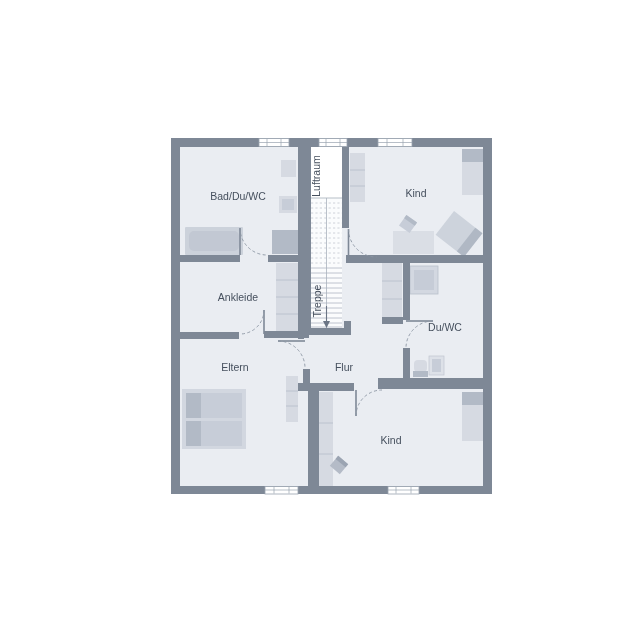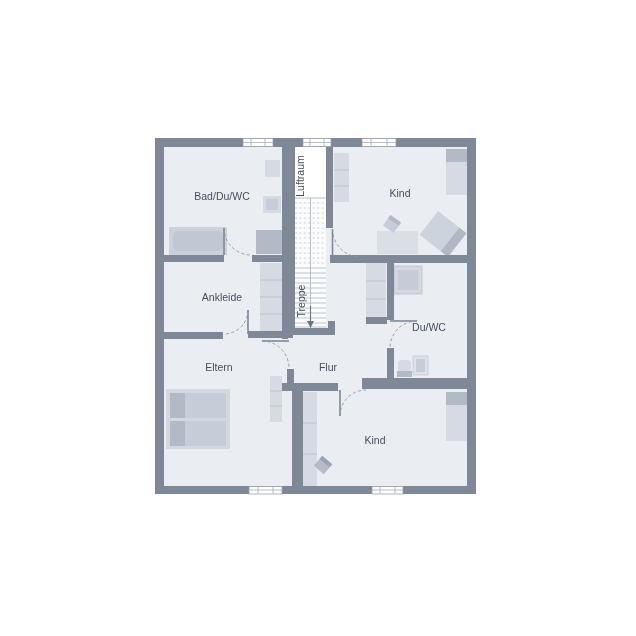--- a/index.html
+++ b/index.html
@@ -1,16 +1,16 @@
 <!DOCTYPE html>
 <html><head>
 <meta charset="utf-8">
 <style>
   html,body{margin:0;padding:0;background:#ffffff;width:636px;height:636px;overflow:hidden;}
-  .plan-wrap{position:absolute;left:0;top:0;width:520px;height:636px;}
+  .plan-wrap{position:absolute;left:0;top:0;width:520px;height:636px;padding-left:16px;}
   svg{display:block;}
   .room-label{font-family:"Liberation Sans",sans-serif;font-size:10.5px;fill:#46505e;}
   .wall{fill:#7e8896;}
   .floor{fill:#eaedf2;}
   .void{fill:#ffffff;}
   .furn{fill:#d6dae2;}
   .furn-mid{fill:#c7cdd8;}
   .furn-dark{fill:#b2bac6;}
   .tread{stroke:#b7bdc8;stroke-width:0.9;}
   .tread-dash{stroke:#c8cdd5;stroke-width:0.9;stroke-dasharray:2.2,2.2;}

